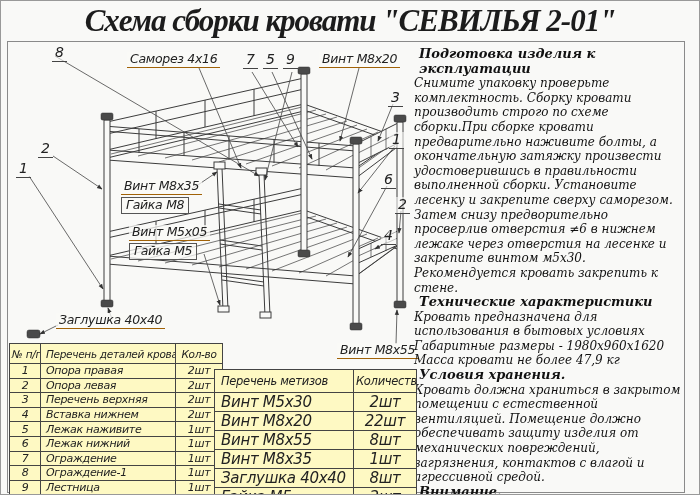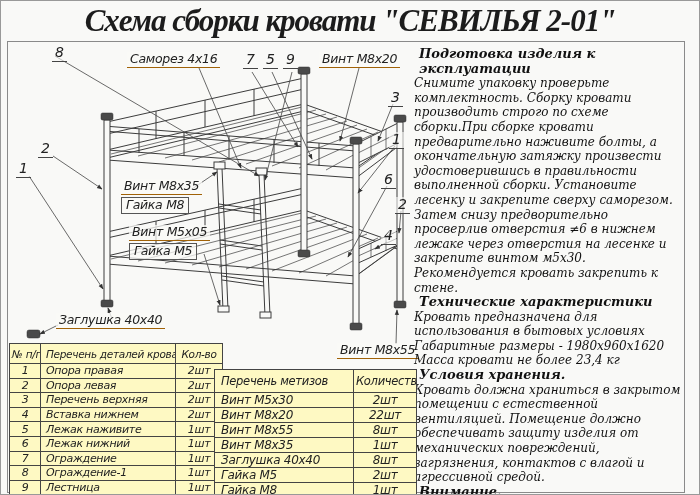--- a/index.html
+++ b/index.html
@@ -27,21 +27,21 @@
   td,th{border:1px solid #444;overflow:hidden;white-space:nowrap;
         font:italic 11px "DejaVu Sans",sans-serif;letter-spacing:-0.3px;color:#222;padding:0 2px;}
   .parts-table{left:1px;top:301px;width:201px;}
   .parts-table th{height:19px;font-size:10.5px;}
   .parts-table td{height:13.6px;}
   .parts-table .c-num{width:26px;text-align:center;}
   .parts-table .c-name{width:127px;text-align:left;padding-left:5px;}
   .parts-table .c-qty{width:42px;text-align:center;}
   .hw-table{left:206px;top:327px;width:194px;}
   .hw-table th{height:22px;font-size:11.5px;text-align:center;}
-  .hw-table td{height:10.2px;font-size:12px;}
+  .hw-table td{height:10.2px;font-size:15px;}
   .hw-table .c-name{width:130px;text-align:left;padding-left:6px;font-style:italic;}
   .hw-table .c-qty{width:58px;text-align:center;}
   svg .ln{stroke:#3c3c3c;stroke-width:1;fill:none;}
   svg .thin{stroke:#3c3c3c;stroke-width:0.7;fill:none;}
   svg .fillp{fill:#f9f9f7;stroke:#3c3c3c;stroke-width:1;}
   svg .cap{fill:#4a4a4a;stroke:#333;stroke-width:0.5;}
   svg .leader{stroke:#444;stroke-width:0.8;fill:none;}
 </style>
 </head>
 <body>
@@ -163,21 +163,21 @@
     <span class="cnum" style="left:30px;top:99px">2</span>
     <span class="cnum" style="left:8px;top:119px">1</span>
 
     <div class="instructions">
       <div class="sec-h">Подготовка изделия к эксплуатации</div>
       <p>Снимите упаковку проверьте комплектность. Сборку кровати производить строго по схеме сборки.При сборке кровати  предварительно наживите  болты, а окончательную затяжку произвести удостоверившись в правильности выполненной сборки. Установите лесенку и закрепите сверху саморезом. Затем снизу предворительно просверлив отверстия ≠6 в нижнем лежаке через отверстия на лесенке и закрепите винтом м5х30.</p>
       <p>Рекомендуется кровать закрепить к стене.</p>
       <div class="sec-h">Технические характеристики</div>
       <p>Кровать предназначена для использования в бытовых условиях</p>
       <p>Габаритные размеры - 1980х960х1620</p>
-      <p>Масса кровати не более 23,4 кг</p>
+      <p>Масса кровати не более 47,9 кг</p>
       <div class="sec-h">Условия хранения.</div>
       <p>Кровать должна храниться в закрытом помещении с естественной вентиляцией. Помещение должно обеспечивать защиту изделия от механических повреждений, загрязнения, контактов с влагой и агрессивной средой.</p>
       <div class="sec-h">Внимание.</div>
 
     </div>
 
     <table class="parts-table">
       <tbody>
           <tr>
         <th class="c-num">№ п/п</th>

